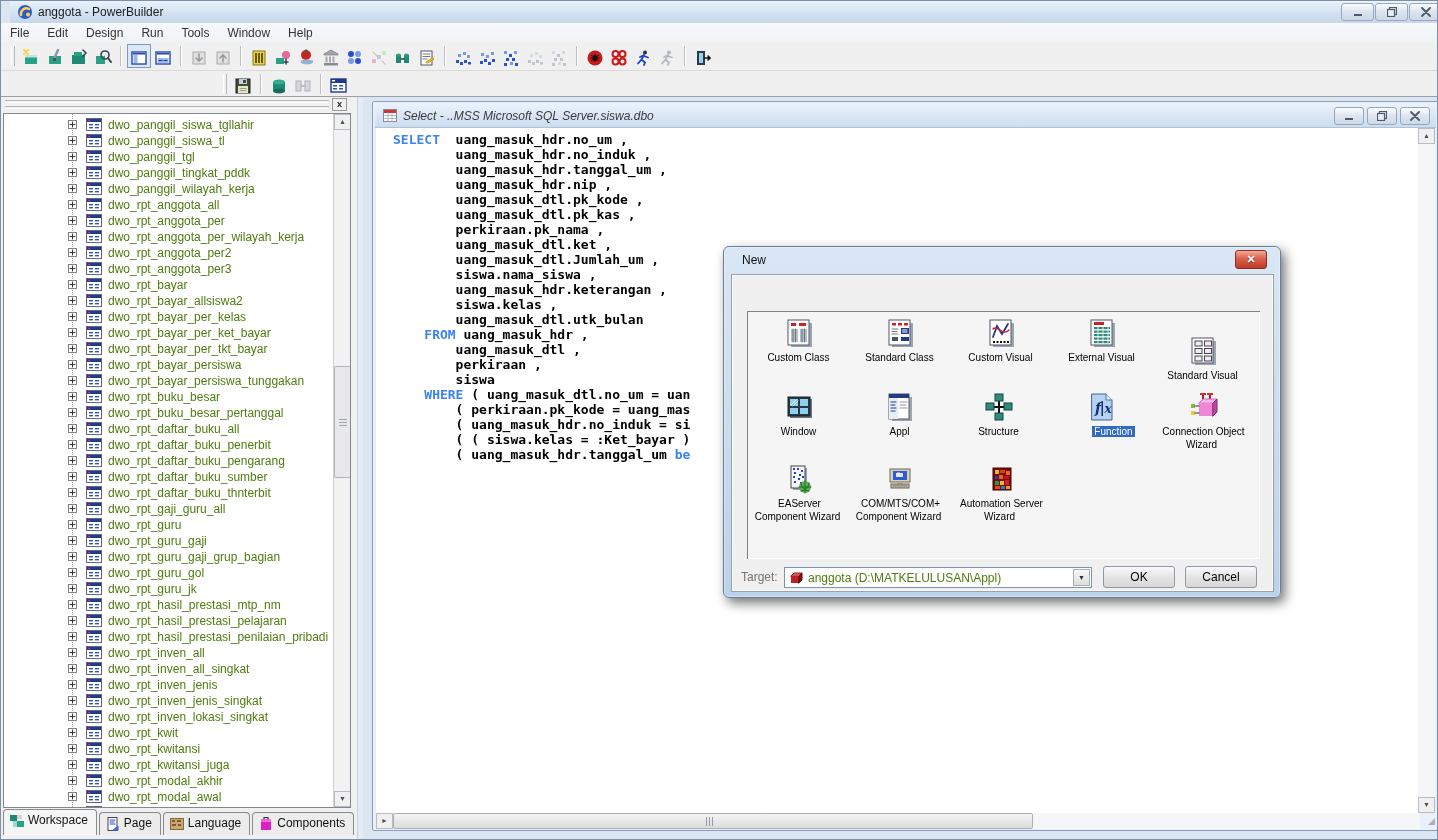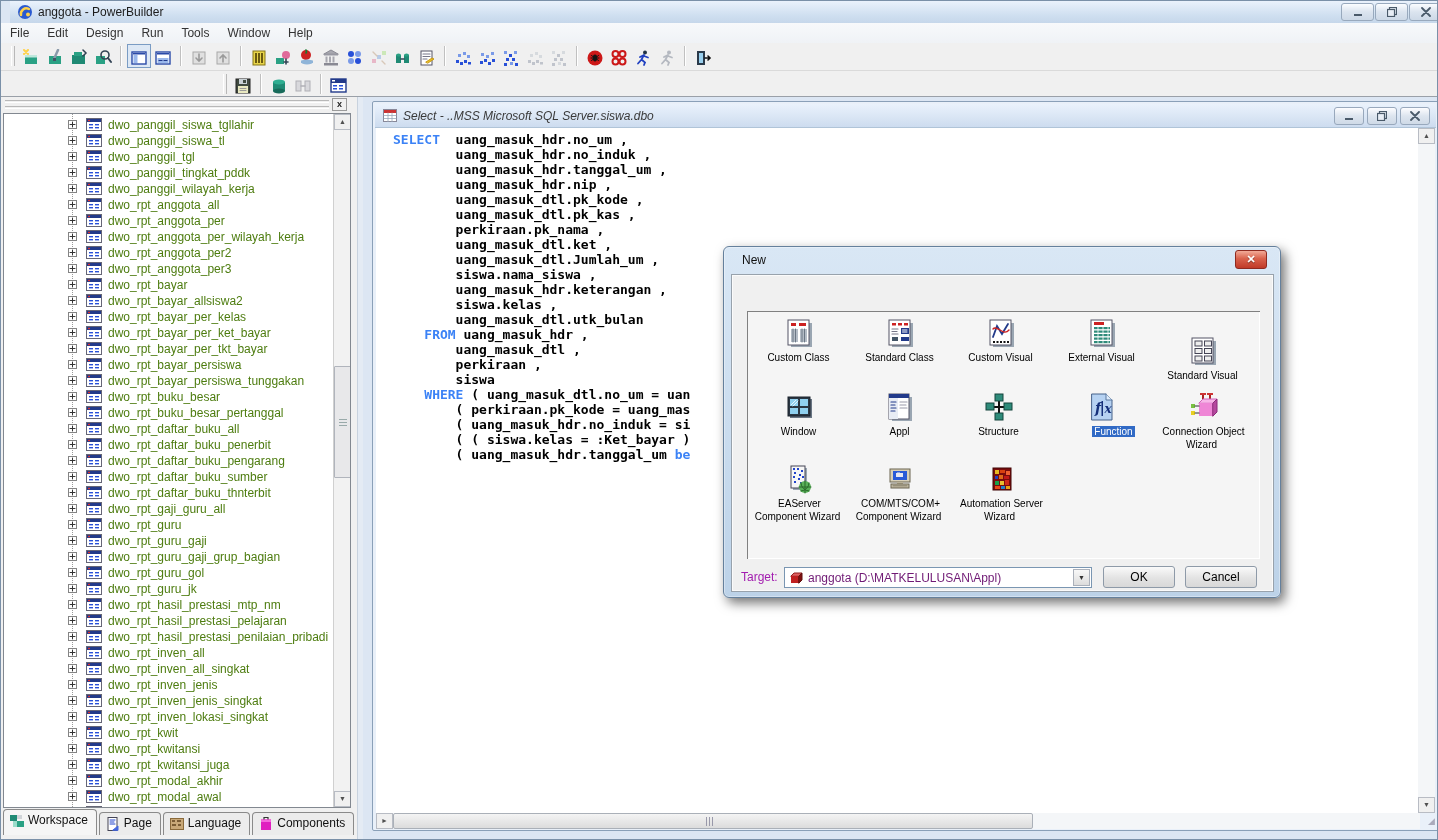--- a/index.html
+++ b/index.html
@@ -66,24 +66,24 @@
   #dlgtabs{position:absolute;left:15px;top:14px;height:22px;white-space:nowrap;}
   .dtab{display:inline-block;height:19px;padding:2px 8px 0 8px;margin-right:1px;background:#ececec;border:1px solid #8a8a8a;border-bottom:none;border-radius:3px 3px 0 0;font-size:11px;color:#000;vertical-align:bottom;}
   .dtab.sel{height:22px;background:#f3f3f3;position:relative;z-index:3;}
   #dlglist{position:absolute;left:15px;top:36px;width:513px;height:248px;background:#f5f5f5;box-shadow:inset 1px 1px 0 #808080,inset -1px -1px 0 #ffffff;}
   .objcell{position:absolute;width:97px;text-align:center;}
   .objcell .icon{display:inline-block;}
   .objlabel{margin-top:2px;font-size:10px;line-height:13px;color:#000;}
   .objlabel span{padding:0 2px;}
   .objlabel.sel span{background:#316ac5;color:#fff;margin-left:24px;}
   #targetrow{position:absolute;left:0;top:290px;width:543px;height:26px;}
-  #targetlabel{position:absolute;left:9px;top:5px;font-size:12px;color:#a21caf;}
+  #targetlabel{position:absolute;left:9px;top:5px;font-size:12px;color:#737373;}
   #targetcombo{position:absolute;left:52px;top:2px;width:308px;height:21px;background:#fff;border:1px solid #7a96b2;}
   #targetcombo .cube{position:absolute;left:4px;top:3px;}
-  #targetvalue{position:absolute;left:23px;top:3px;font-size:12px;color:#701a75;}
+  #targetvalue{position:absolute;left:23px;top:3px;font-size:12px;color:#4d7c0f;}
   #comboarrow{position:absolute;right:1px;top:1px;width:17px;height:17px;background:linear-gradient(#f8f8f8,#dcdcdc);border:1px solid #aab0ba;text-align:center;font-size:7px;line-height:15px;color:#333;}
   .dlgbtn{position:absolute;top:1px;width:72px;height:22px;background:linear-gradient(#fafafa,#e3e3e3 55%,#d8d8d8);border:1px solid #8e9aa8;border-radius:3px;font-size:12px;color:#000;text-align:center;line-height:20px;}
   
   #splitter{left:356px;top:96px;width:6px;height:744px;background:#e4ebf4;border-left:1px solid #c8d2de;}
 </style>
 </head>
 <body>
 
 <div id="app">
 

